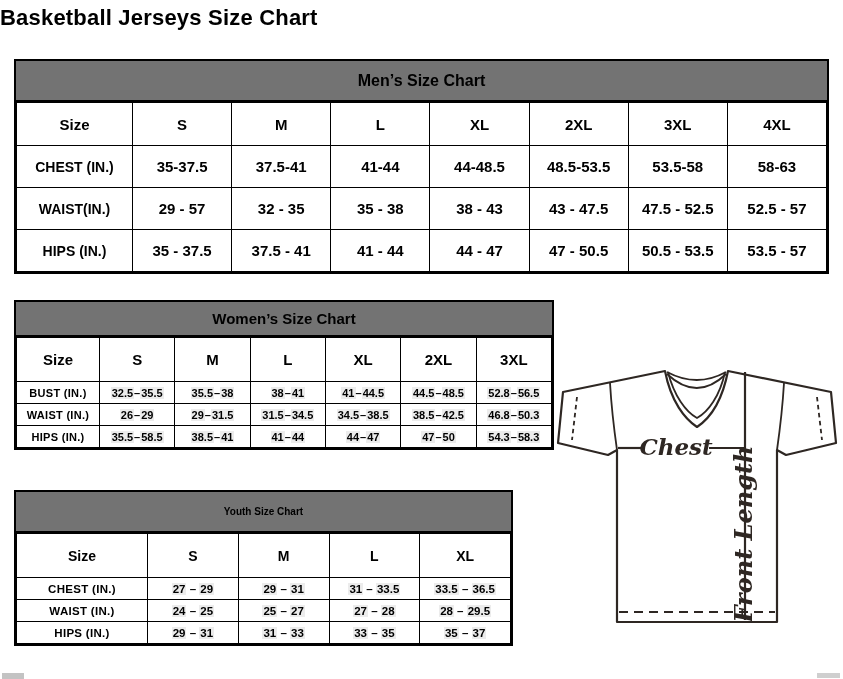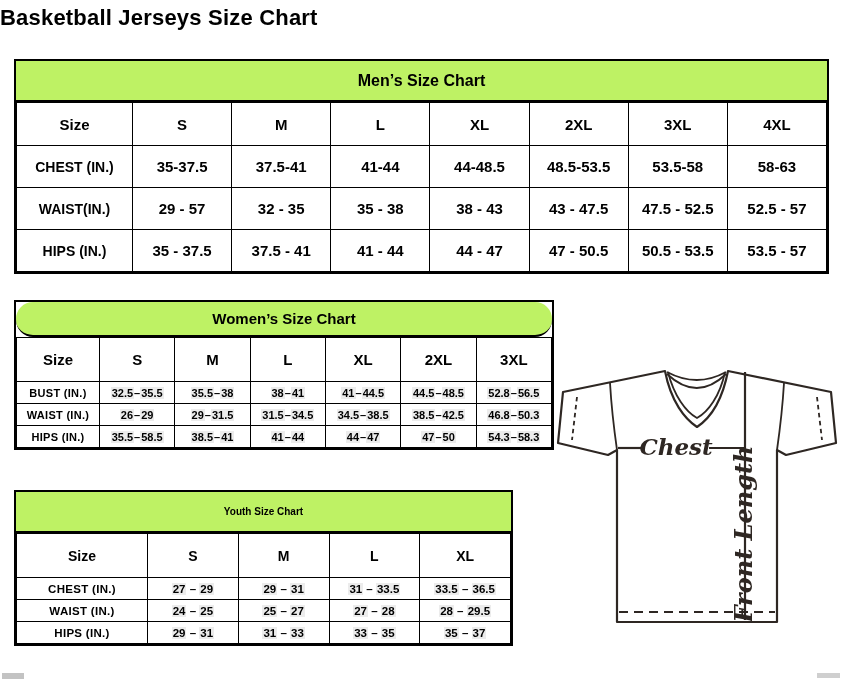--- a/index.html
+++ b/index.html
@@ -6,36 +6,36 @@
   .canvas{
     position:relative;width:843px;height:679px;background:#ffffff;
     font-family:"Liberation Sans",sans-serif;color:#000;overflow:hidden;
   }
   .page-title{
     position:absolute;top:5px;left:0;width:100%;
     font-size:22px;font-weight:bold;margin:0;letter-spacing:0.2px;
   }
   .tblwrap{position:absolute;border:2px solid #000;background:#fff;box-sizing:border-box;}
   .band{
-    background:#bef264;border-bottom:2px solid #000;
+    background:#737373;border-bottom:2px solid #000;
     display:flex;align-items:center;justify-content:center;
     font-weight:bold;font-size:16px;
   }
   table{border-collapse:collapse;width:100%;table-layout:fixed;}
   th,td{border:1px solid #000;text-align:center;font-weight:bold;padding:0;overflow:hidden;}
   
   .men{left:14px;top:59px;width:815px;}
   .men .band{height:39px;}
   .men th{height:42px;font-size:15px;}
   .men td{height:41px;font-size:15px;}
   .men th:first-child{width:115px;}
   .men td:first-child{font-size:14px;}
   
   .women{left:14px;top:300px;width:540px;}
-  .women .band{height:33px;font-size:15px;border-radius:17px;}
+  .women .band{height:33px;font-size:15px;}
   .women th{height:43px;font-size:15px;}
   .women td{height:21px;font-size:11px;}
   .women th:first-child{width:82px;}
   .women td:first-child{font-size:11px;letter-spacing:0.3px;}
   
   .youth{left:14px;top:490px;width:499px;}
   .youth .band{height:39px;font-size:10px;}
   .youth th{height:43px;font-size:14px;}
   .youth td{height:21px;font-size:11.5px;}
   .youth th:first-child{width:130px;}

